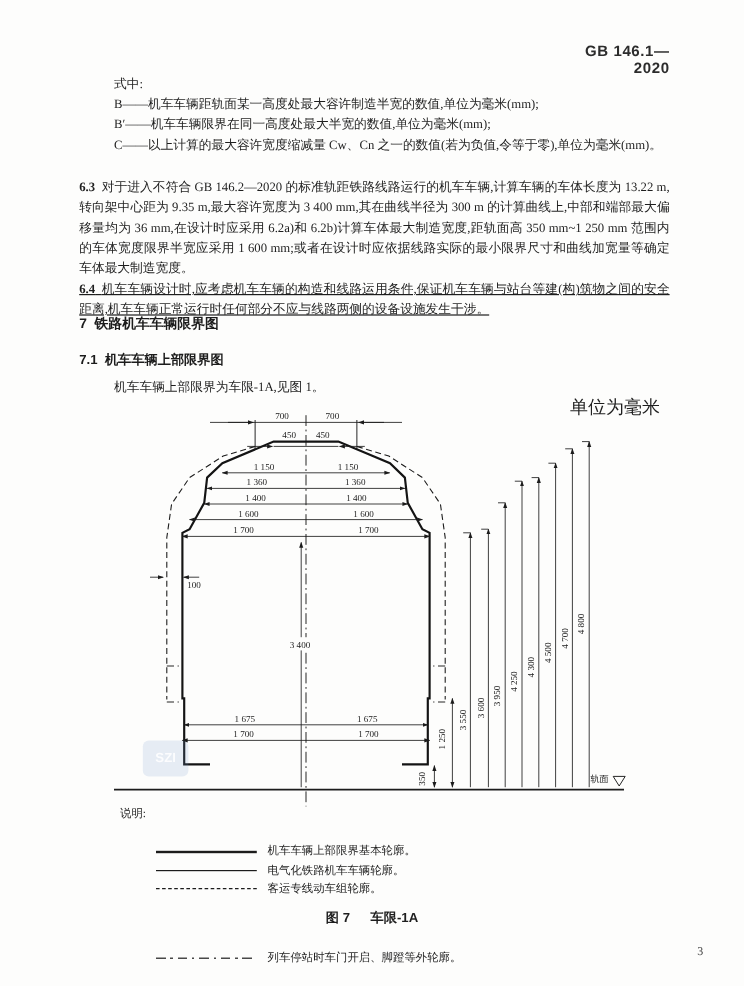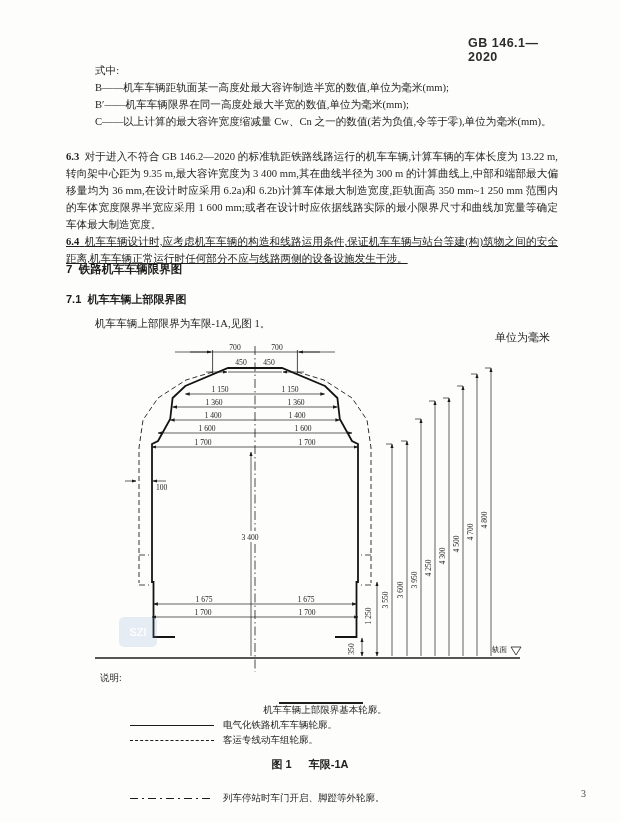--- a/index.html
+++ b/index.html
@@ -1,33 +1,33 @@
 <!DOCTYPE html>
 <html><head>
 <meta charset="utf-8">
 <style>
   html,body{margin:0;padding:0;}
   .page{position:relative;width:620px;height:822px;background:#fdfdfc;overflow:hidden;
         font-family:"Liberation Serif","DejaVu Serif",serif;color:#1e1e1e;}
   .hdr{position:absolute;top:36px;left:468px;width:90px;font-family:"Liberation Sans","DejaVu Sans",sans-serif;
-       font-weight:bold;font-size:12.5px;letter-spacing:.5px;color:#2c2c2c;}
+       font-weight:bold;font-size:12.5px;letter-spacing:.5px;color:#2c2c2c;text-align:right;}
   .pageno{position:absolute;top:788px;left:581px;font-size:10px;color:#444;}
   .blk{position:absolute;font-size:10.6px;line-height:17px;text-align:justify;}
   .b{font-weight:bold;}
   .shizhong{left:95px;top:62px;width:470px;}
   .defs{left:95px;top:79px;width:465px;}
   .def{padding-left:28px;text-indent:-28px;}
   .p63{left:66px;top:148px;width:492px;}
   .p64{left:66px;top:233px;width:492px;text-decoration:underline;}
   .h7{position:absolute;left:66px;top:262px;font-family:Liberation Sans, sans-serif;
       font-weight:bold;font-size:11.5px;color:#1c1c1c;}
   .h71{position:absolute;left:66px;top:292px;font-family:"Liberation Sans","DejaVu Sans",sans-serif;
       font-weight:bold;font-size:11px;color:#1c1c1c;}
   .p71{left:95px;top:315px;width:430px;}
-  .unit{position:absolute;left:470px;top:330px;width:80px;font-size:11px;text-align:right;}
+  .unit{position:absolute;left:470px;top:330px;width:80px;font-size:15px;text-align:right;}
   .fig{position:absolute;left:0;top:344px;width:620px;height:334px;}
   .legend{position:absolute;left:100px;top:672px;width:420px;font-size:9.5px;}
   .legend-title{margin-bottom:17px;}
   .lrow{display:flex;align-items:center;height:15.5px;}
   .lsample{width:84px;margin-right:9px;flex:0 0 auto;border:0;border-top:1px solid #1c1c1c;height:0;}
   .lsample.thick{border-top-width:2.5px;}
   .lsample.dashed{border-top-style:dashed;}
   .lsample.dashdot{background:repeating-linear-gradient(90deg,#1c1c1c 0 8px,transparent 8px 12px,#1c1c1c 12px 14px,transparent 14px 18px);
       height:1px;border:0;}
   .caption{position:absolute;left:0;top:757px;width:620px;text-align:center;
@@ -182,37 +182,37 @@
       <text transform="rotate(-90,459,200)" x="459" y="200" text-anchor="middle">4 500</text>
       <text transform="rotate(-90,473,188)" x="473" y="188" text-anchor="middle">4 700</text>
       <text transform="rotate(-90,487,176)" x="487" y="176" text-anchor="middle">4 800</text>
     </g>
   </svg>
 
   <div class="watermark">SZI</div>
 
   <div class="legend">
     <div class="legend-title">说明:</div>
-    <div class="lrow" style="padding-left:30px;flex-direction:column;">
+    <div class="lrow" style="padding-left:30px;">
       <div class="lsample thick"></div>
       <span>机车车辆上部限界基本轮廓。</span>
     </div>
     <div class="lrow" style="padding-left:30px;">
       <div class="lsample"></div>
       <span>电气化铁路机车车辆轮廓。</span>
     </div>
     <div class="lrow" style="padding-left:30px;text-align:right;">
       <div class="lsample dashed"></div>
       <span>客运专线动车组轮廓。</span>
     </div>
     <div class="lrow" style="padding-left:30px;margin-top:42px;">
       <div class="lsample dashdot"></div>
       <span>列车停站时车门开启、脚蹬等外轮廓。</span>
     </div>
   </div>
 
   <div class="caption">
-    <span>图 1</span>
+    <span>图 7</span>
     <span>车限-1A</span>
   </div>
 
   <div class="pageno">3</div>
 </div>
 
 </body></html>

